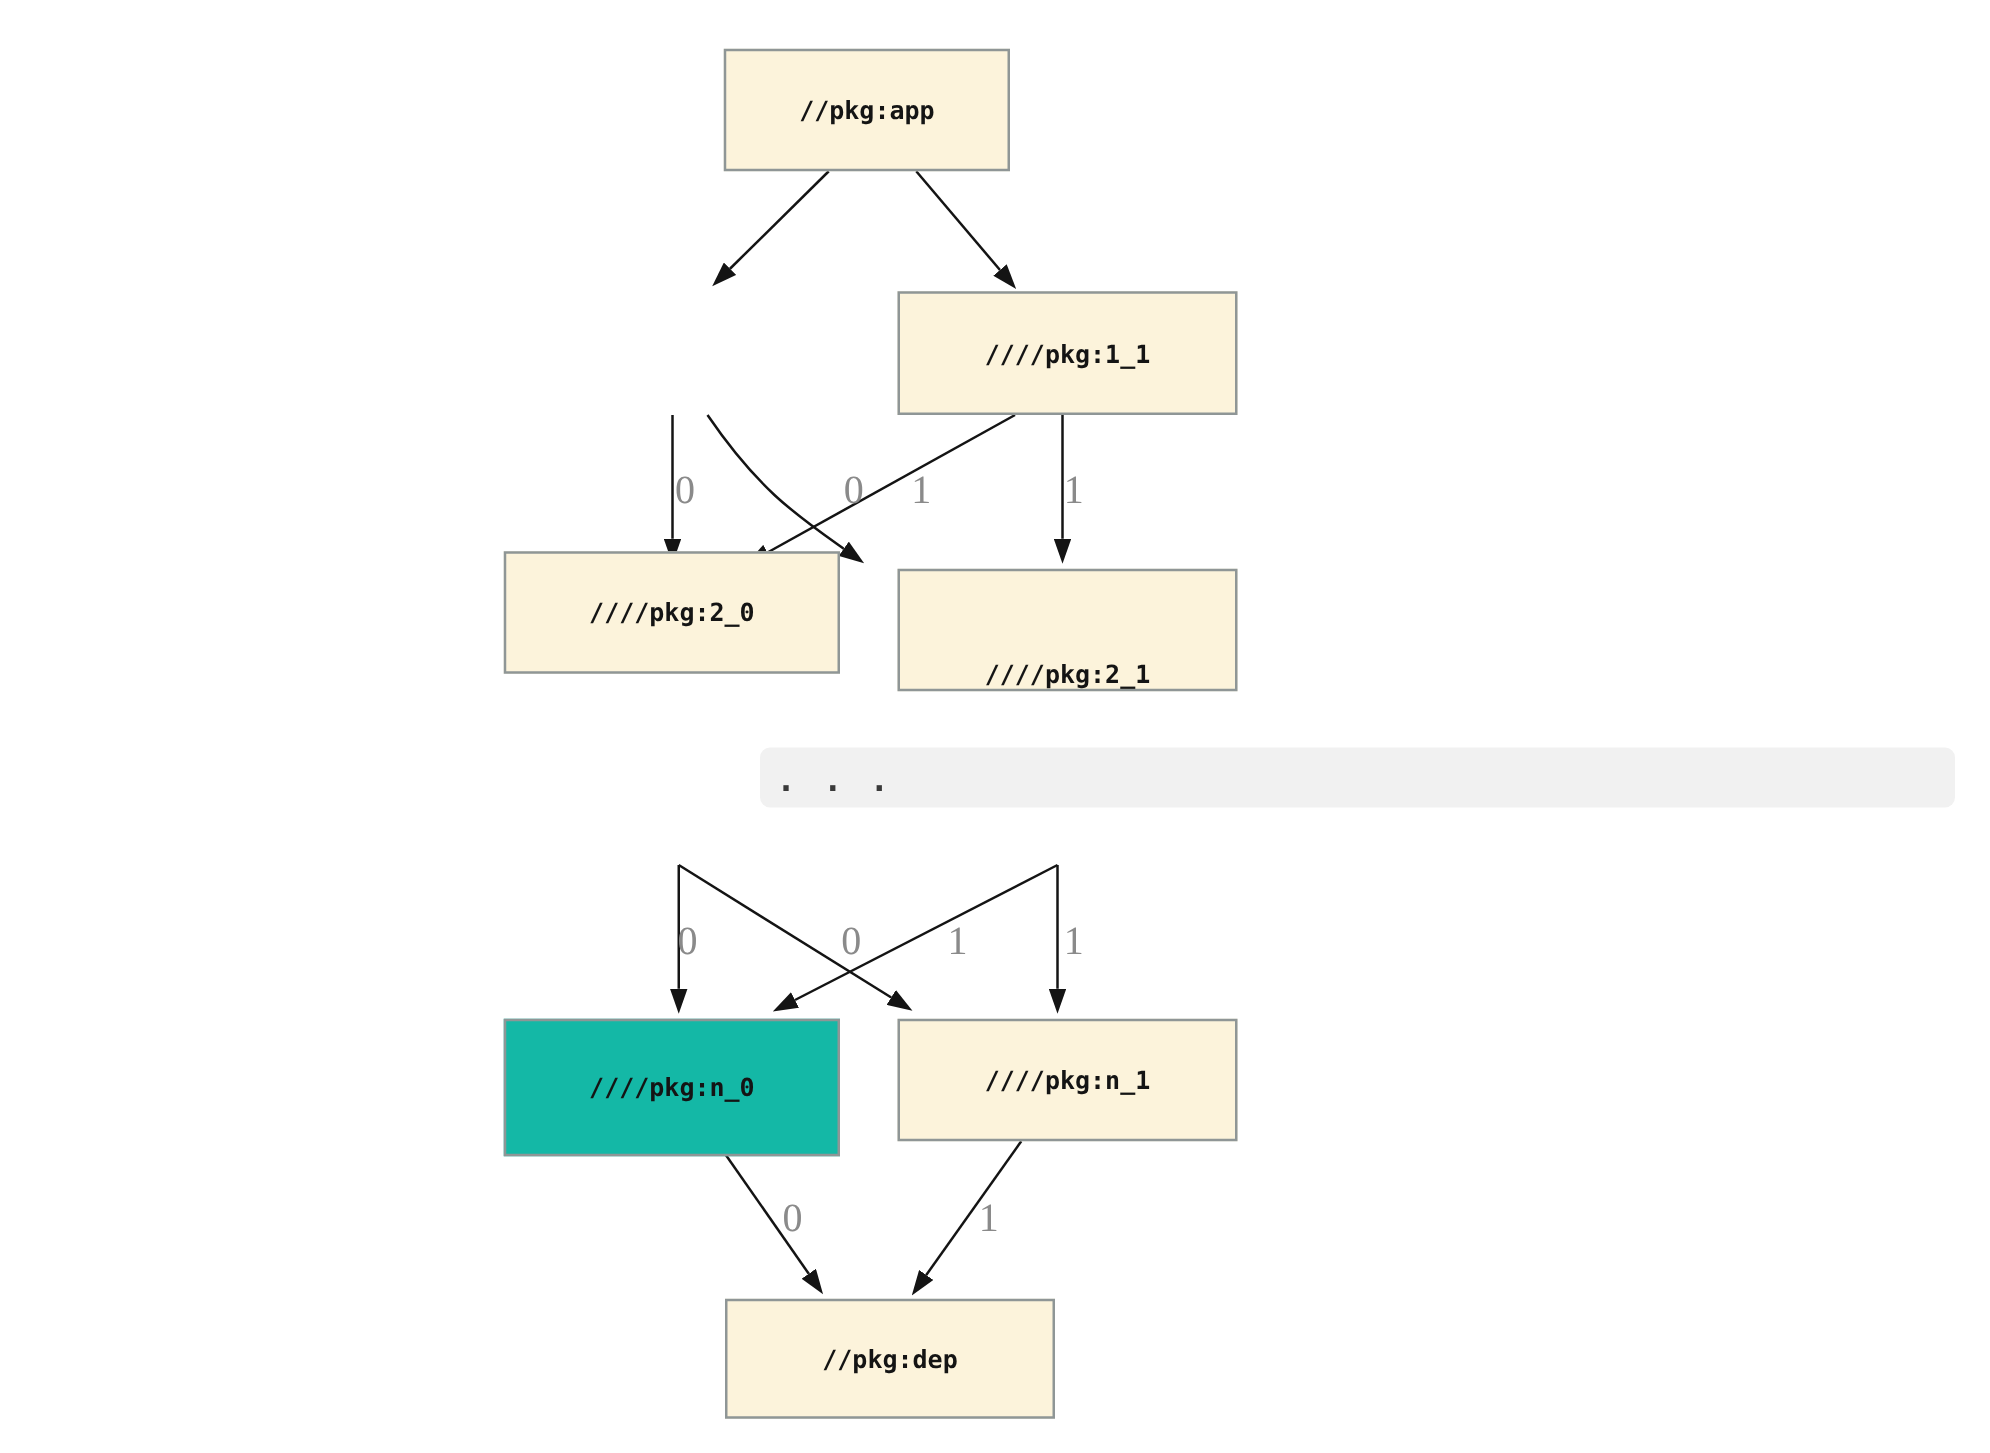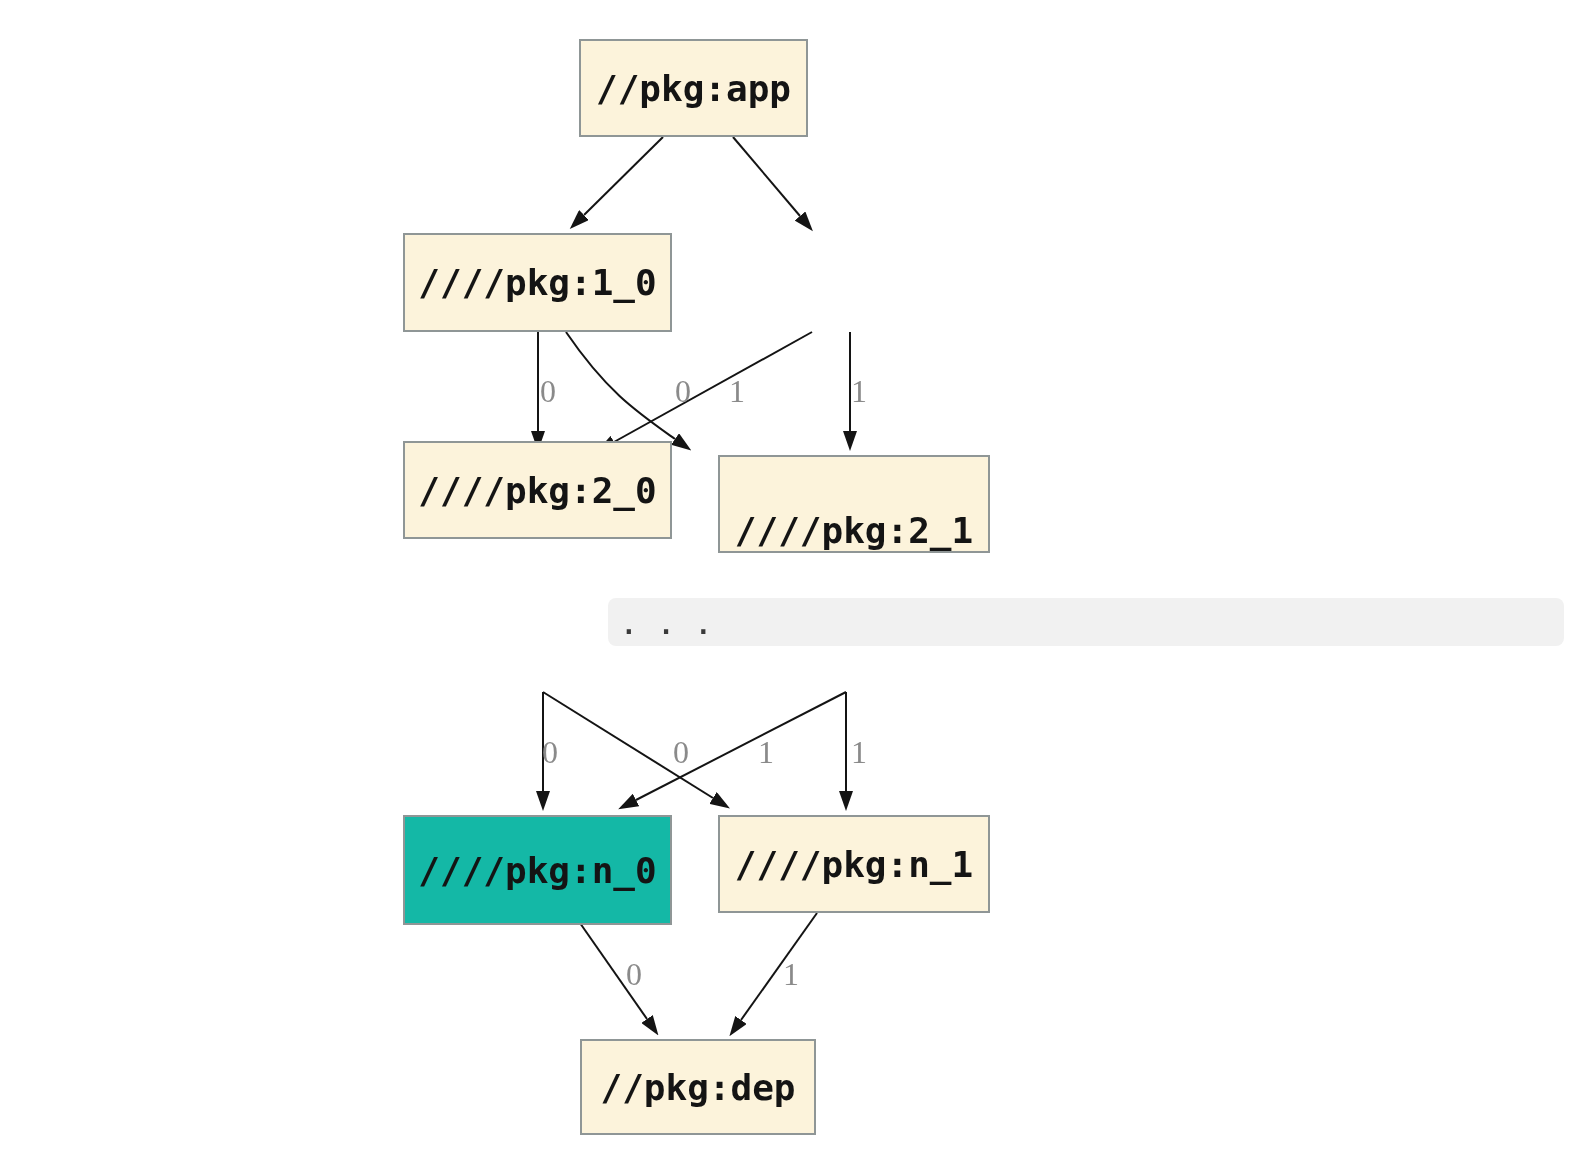--- a/index.html
+++ b/index.html
@@ -23,21 +23,21 @@
   }
   .node {
     position: absolute;
     box-sizing: border-box;
     border: 2.5px solid #8F9696;
     display: flex;
     align-items: center;
     justify-content: center;
     font-family: "DejaVu Sans Mono", "Liberation Mono", monospace;
     font-weight: bold;
-    font-size: 36px;
+    font-size: 20px;
     z-index: 2;
   }
   .edge-label {
     position: absolute;
     transform: translate(-50%, -50%);
     font-family: "Liberation Serif", serif;
     font-size: 32px;
     line-height: 1;
     z-index: 3;
   }
@@ -88,31 +88,31 @@
     <div class="edge-label" style="left: 859px; top: 391px; color: rgb(138, 138, 138);">1</div>
     <div class="edge-label" style="left: 550px; top: 752px; color: rgb(138, 138, 138);">0</div>
     <div class="edge-label" style="left: 766px; top: 752px; color: rgb(138, 138, 138);">1</div>
     <div class="edge-label" style="left: 681px; top: 752px; color: rgb(138, 138, 138);">0</div>
     <div class="edge-label" style="left: 859px; top: 752px; color: rgb(138, 138, 138);">1</div>
     <div class="edge-label" style="left: 634px; top: 974px; color: rgb(138, 138, 138);">0</div>
     <div class="edge-label" style="left: 791px; top: 974px; color: rgb(138, 138, 138);">1</div>
     <div class="node" style="left: 579px; top: 39px; width: 229px; height: 98px; background: rgb(252, 243, 219); border-color: rgb(143, 150, 150); color: rgb(20, 20, 20);">
       <span>//pkg:app</span>
     </div>
-    <div class="node" style="left: 403px; top: 233px; width: 269px; height: 99px; background: rgb(252, 243, 219); border-color: rgb(143, 150, 150); color: rgb(20, 20, 20);">
-      <span>////pkg:1_0</span>
+    <div class="node" style="left: 718px; top: 233px; width: 272px; height: 99px; background: rgb(252, 243, 219); border-color: rgb(143, 150, 150); color: rgb(20, 20, 20);">
+      <span>////pkg:1_1</span>
     </div>
     <div class="node" style="left: 403px; top: 441px; width: 269px; height: 98px; background: rgb(252, 243, 219); border-color: rgb(143, 150, 150); color: rgb(20, 20, 20);">
       <span>////pkg:2_0</span>
     </div>
     <div class="node" style="left: 718px; top: 455px; width: 272px; height: 98px; background: rgb(252, 243, 219); border-color: rgb(143, 150, 150); color: rgb(20, 20, 20); align-items: flex-end;">
       <span>////pkg:2_1</span>
     </div>
     <div class="node" style="left: 403px; top: 815px; width: 269px; height: 110px; background: #14b8a6; border-color: rgb(143, 150, 150); color: rgb(20, 20, 20);">
       <span>////pkg:n_0</span>
     </div>
     <div class="node" style="left: 718px; top: 815px; width: 272px; height: 98px; background: rgb(252, 243, 219); border-color: rgb(143, 150, 150); color: rgb(20, 20, 20);">
       <span>////pkg:n_1</span>
     </div>
-    <div class="node" style="left: 580px; top: 1039px; width: 236px; height: 96px; background: rgb(252, 243, 219); border-color: rgb(143, 150, 150); color: rgb(20, 20, 20);">
+    <div class="node" style="left: 580px; top: 1039px; width: 264px; height: 96px; background: rgb(252, 243, 219); border-color: rgb(143, 150, 150); color: rgb(20, 20, 20);">
       <span>//pkg:dep</span>
     </div>
   </div>
 
 </body></html>

